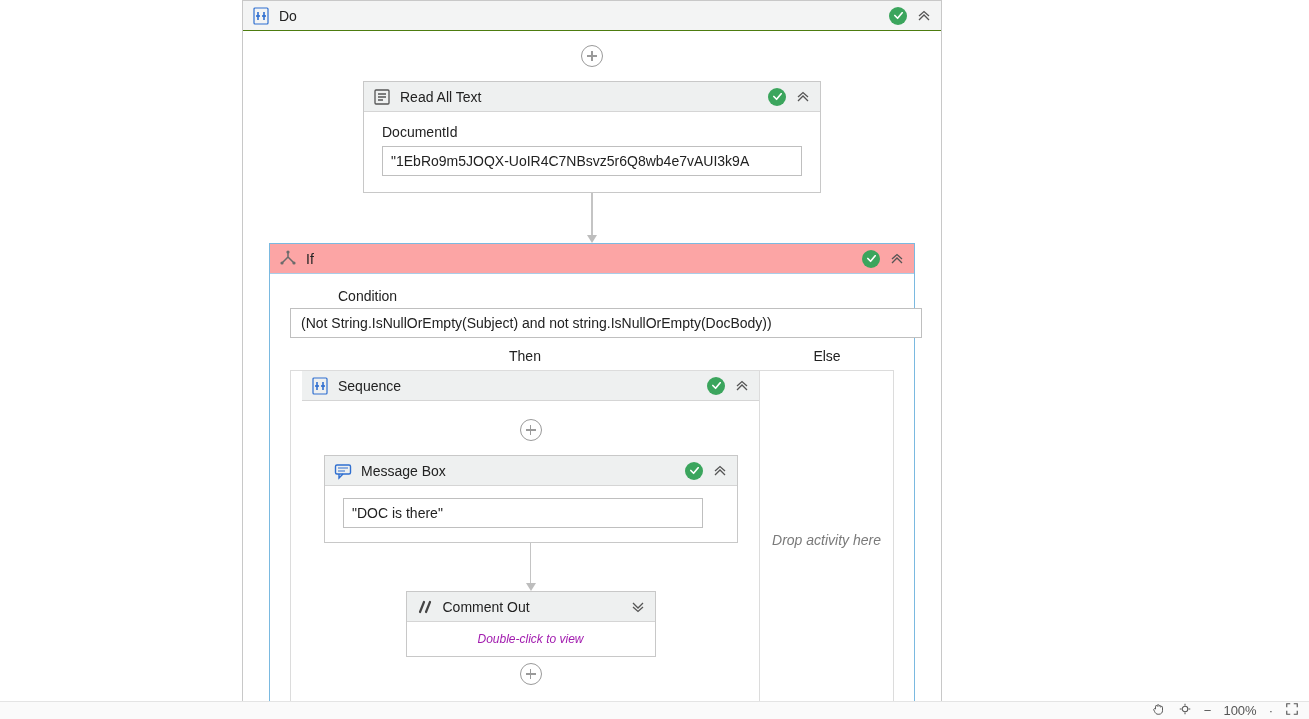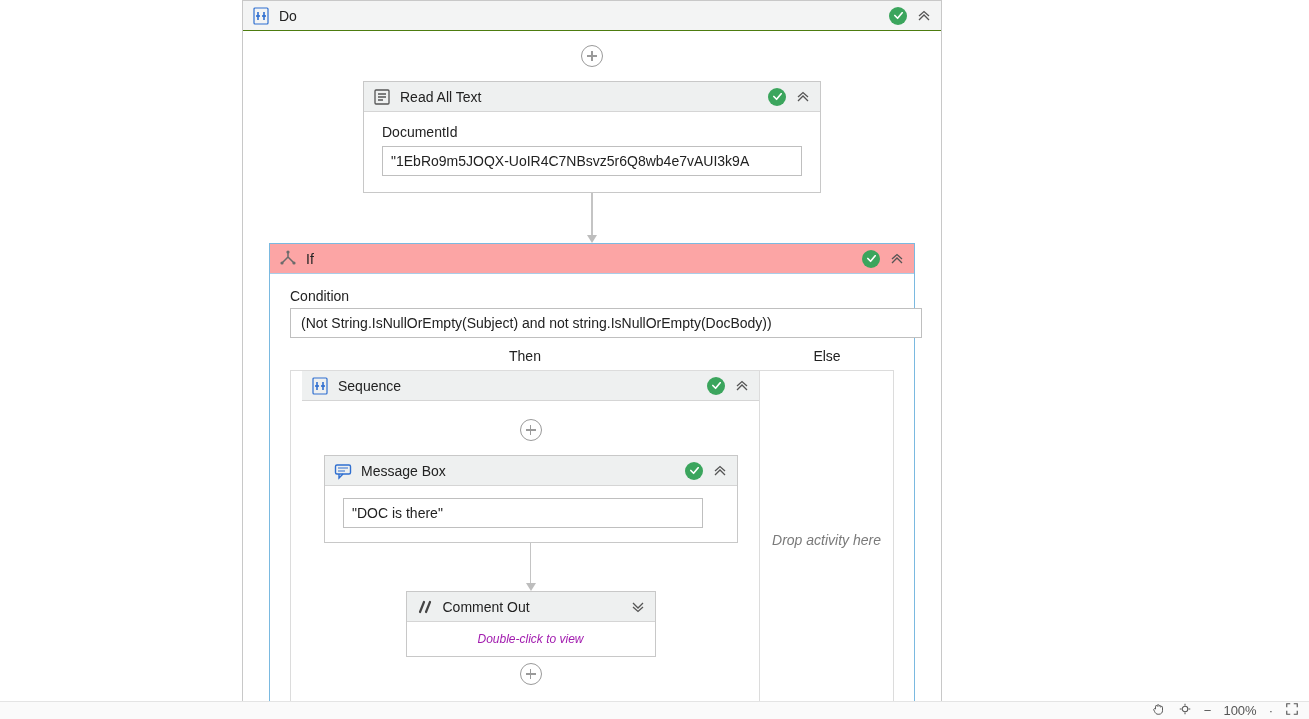--- a/index.html
+++ b/index.html
@@ -149,21 +149,21 @@
     border-right: 5px solid transparent;
     border-top: 8px solid #bdbdbd;
   }
 
   
   .if-block {
     width: 646px;
     margin: 0 auto 20px auto;
   }
   .if-body { padding: 14px 20px 10px; }
-  .cond-label { margin-bottom: 4px; }
+  .cond-label { margin-bottom: 4px; margin-left: 48px; }
   .cond-input {
     width: 632px;
     height: 30px;
     border: 1px solid #bfbfbf;
     background: #fff;
     padding: 0 10px;
     display: flex;
     align-items: center;
     font-size: 14px;
     white-space: nowrap;

